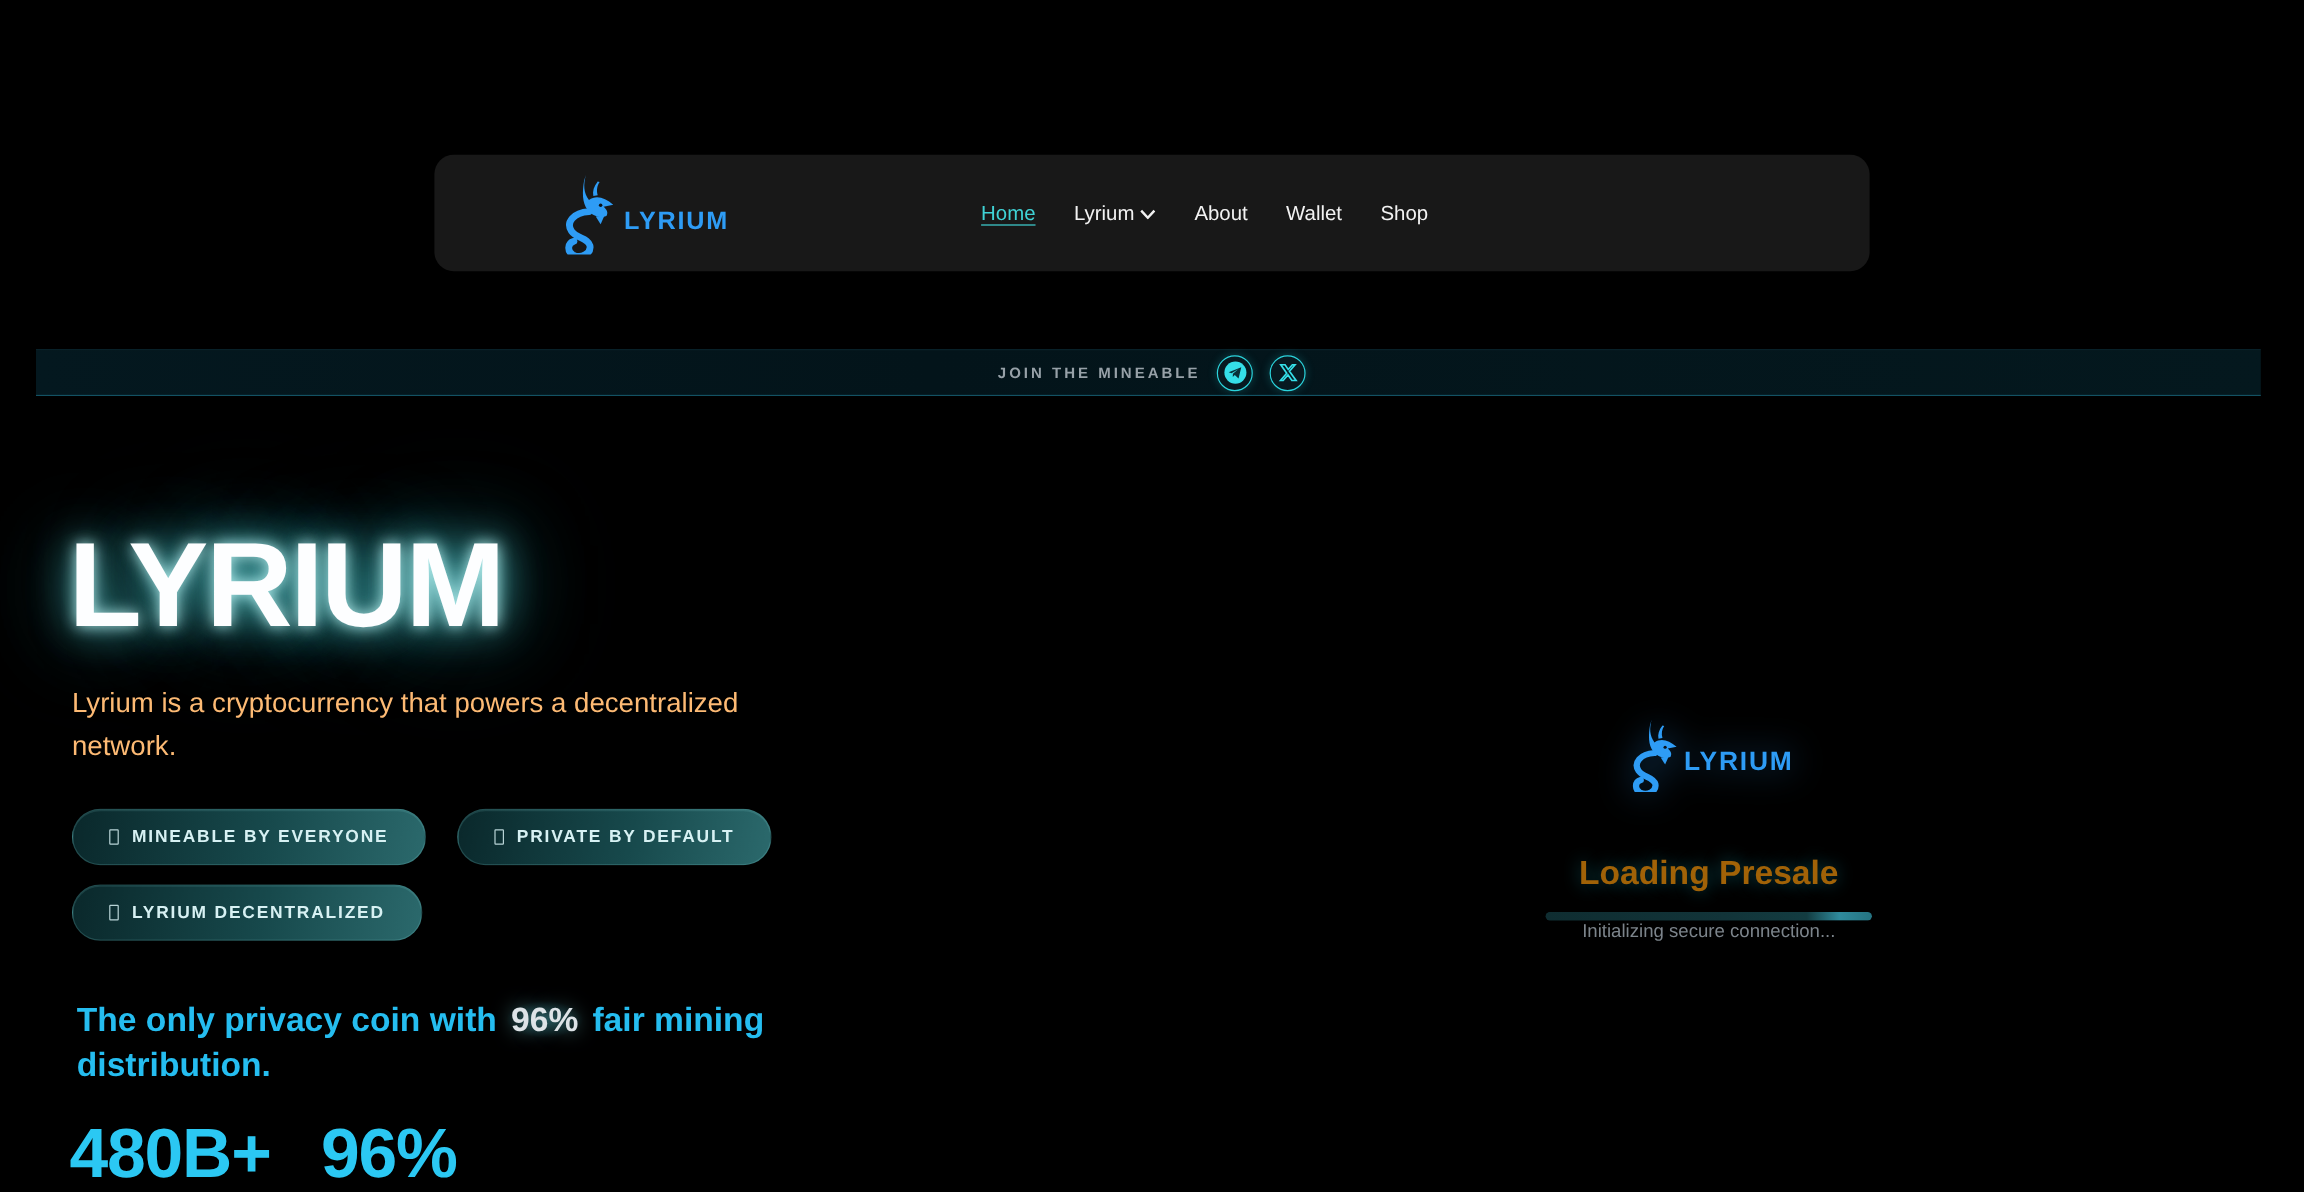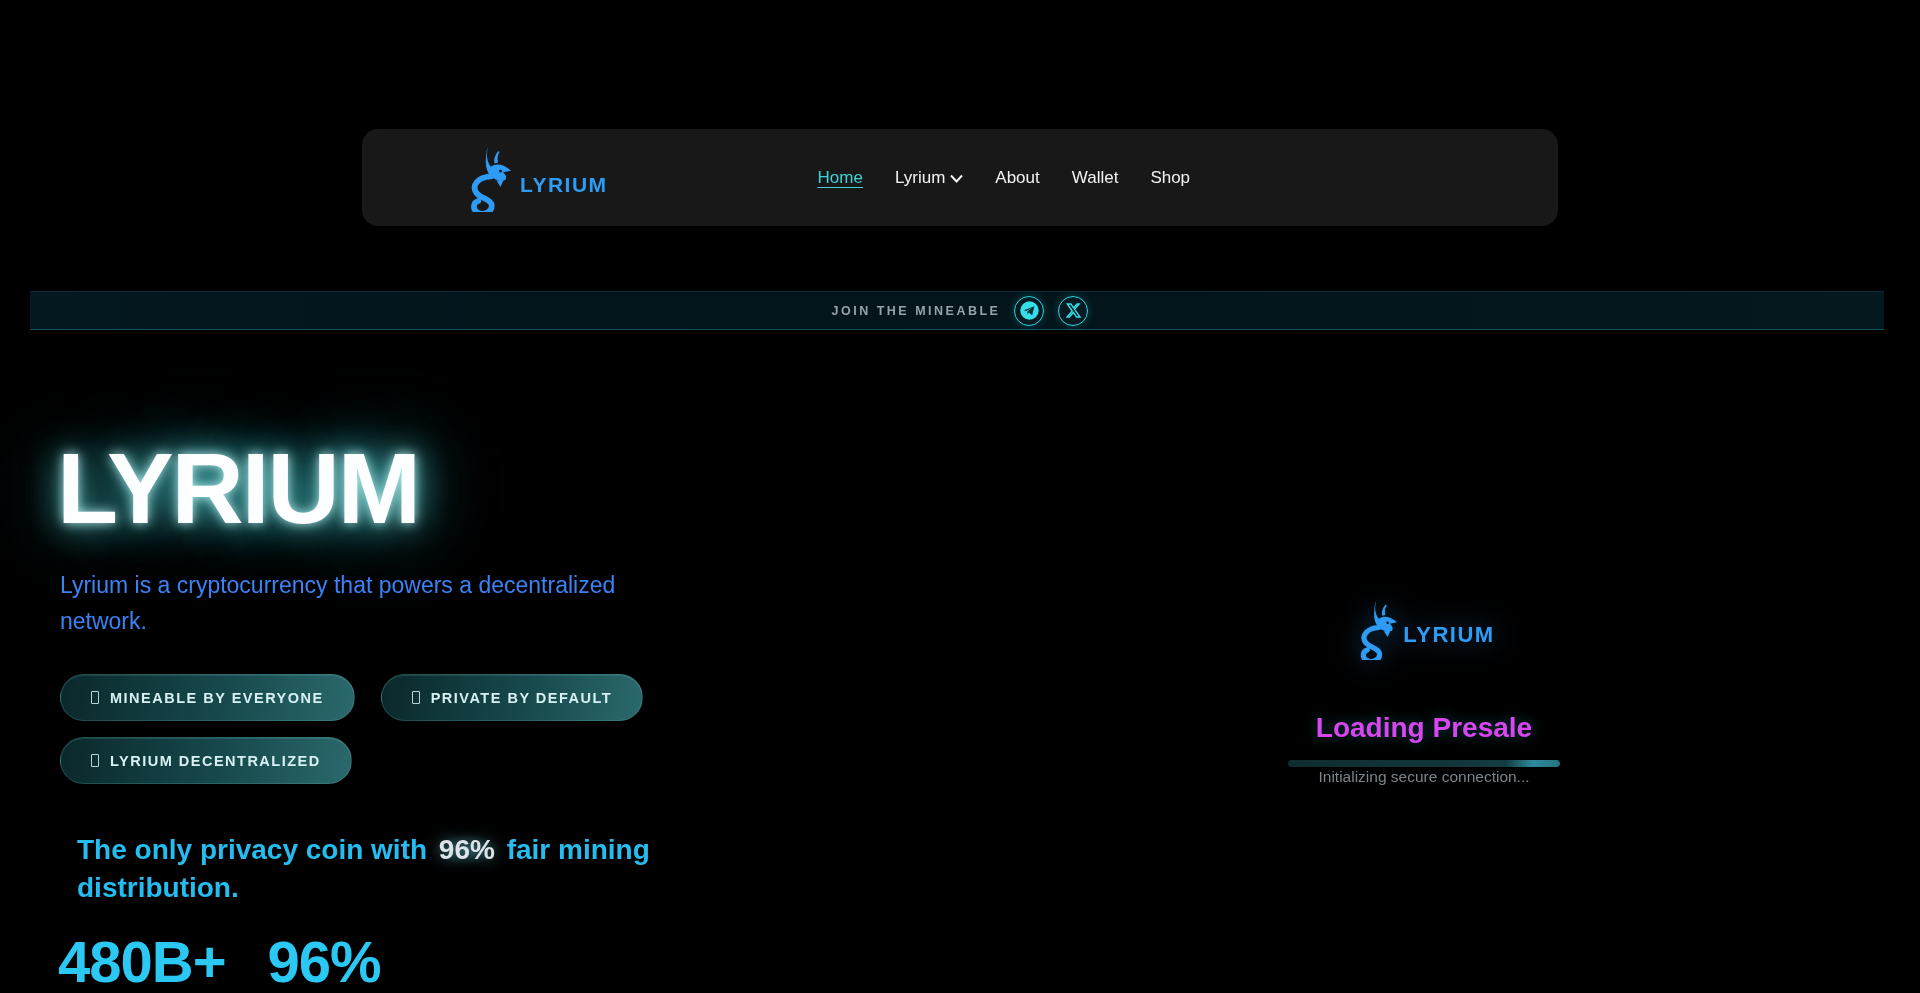--- a/index.html
+++ b/index.html
@@ -39,59 +39,59 @@
 
   
   .hero-title {
     position:absolute; left:57px; top:438px;
     font-size:100px; font-weight:bold; letter-spacing:-2px; color:#fdfeff; line-height:1;
     text-shadow:0 0 12px rgba(185,245,245,.95), 0 0 35px rgba(95,225,228,.85),
                 0 0 70px rgba(45,175,185,.65), 0 0 110px rgba(30,140,150,.45);
   }
   .hero-subtitle {
     position:absolute; left:60px; top:567px; width:560px;
-    color:#3b82f6; font-size:23px; line-height:36px;
+    color:#fdba74; font-size:23px; line-height:36px;
   }
   .hero-badges {
     position:absolute; left:60px; top:674px; width:600px;
     display:flex; flex-wrap:wrap; gap:16px 26px;
   }
   .badge {
     height:47px; border-radius:24px; padding:0 30px;
     display:inline-flex; align-items:center;
     background:linear-gradient(100deg,#0a282b 0%,#17494c 55%,#2b696c 100%);
     border:1px solid rgba(140,230,230,0.18);
     box-shadow:inset 0 1px 0 rgba(160,240,240,0.12);
   }
   .badge-label { color:#d7f1f3; font-size:14.5px; font-weight:bold; letter-spacing:1.5px; white-space:nowrap; }
   .tofu {
     display:inline-block; width:8px; height:13px; margin-right:11px;
     border:1.5px solid rgba(215,241,243,0.85); border-radius:1px;
   }
   .hero-tagline {
-    position:absolute; left:77px; top:831px; width:580px;
+    position:absolute; left:64px; top:831px; width:580px;
     color:#25bdf0; font-size:28px; font-weight:bold; line-height:38px;
   }
   .tagline-highlight {
     color:#dde3e7; padding:0 4px;
     background:radial-gradient(ellipse at center, rgba(32,95,104,0.55) 0%, rgba(32,95,104,0) 72%);
     text-shadow:0 0 16px rgba(130,230,235,0.55);
   }
   .hero-stats {
     position:absolute; left:58px; top:933px; display:flex; gap:42px;
     color:#2bc8f3; font-size:58px; font-weight:bold; letter-spacing:-1px; line-height:1;
   }
 
   
   .presale { position:absolute; left:1254px; top:598px; width:340px; text-align:center; }
   .presale-logo { display:flex; align-items:center; justify-content:center; filter:drop-shadow(0 0 14px rgba(46,156,245,0.45)); }
   .presale-logo svg { width:50px; height:62px; display:block; }
   .presale-logo-text { color:#2e9cf5; font-size:22px; font-weight:bold; letter-spacing:1.5px; margin-top:12px; }
   .presale-title {
-    margin-top:52px; color:#d946ef; font-size:28px; font-weight:bold;
+    margin-top:52px; color:#a16207; font-size:28px; font-weight:bold;
     text-shadow:0 0 14px rgba(36,216,235,0.35);
   }
   .presale-bar {
     position:relative; margin:16px auto 0; width:272px; height:7px; border-radius:4px;
     background:#0b1e22; overflow:hidden;
   }
   .presale-bar-fill {
     position:absolute; left:0; top:0; bottom:0; border-radius:4px;
     background:linear-gradient(90deg,#0f2d31 0%,#123439 55%,#133c41 80%,#2f8a9c 90%,#257381 100%);
   }

